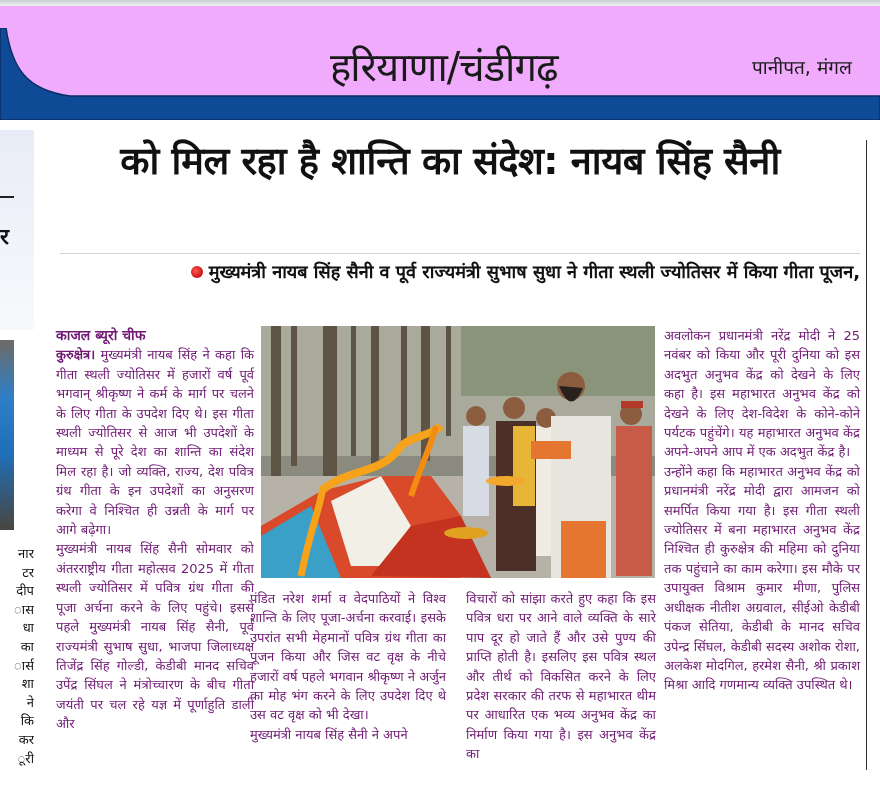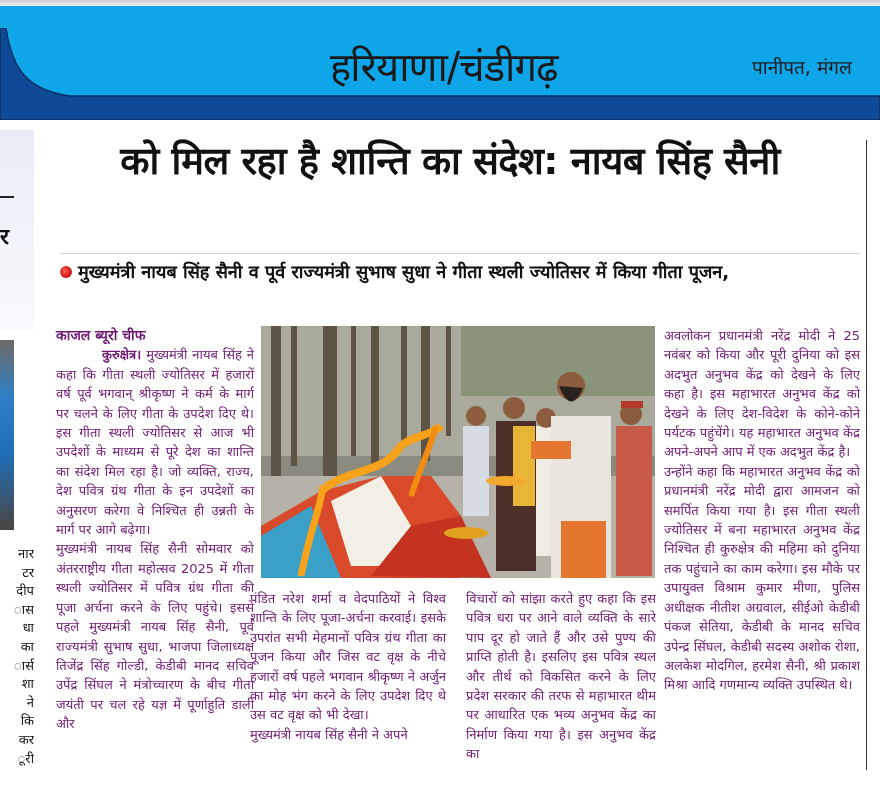--- a/index.html
+++ b/index.html
@@ -1,47 +1,47 @@
 <!DOCTYPE html>
 <html><head>
 <meta charset="utf-8">
 <style>
   * { box-sizing: border-box; margin: 0; padding: 0; }
   html, body { width: 880px; height: 791px; overflow: hidden; background: #ffffff; }
   body { position: relative; font-family: "DejaVu Sans", sans-serif; color: #111; }
 
   
-  .masthead { position: absolute; left: 0; top: 0; width: 880px; height: 120px; background: #0ea5e9; }
+  .masthead { position: absolute; left: 0; top: 0; width: 880px; height: 120px; background: #f0abfc; }
   .masthead .topline { position: absolute; left: 0; top: 0; width: 880px; height: 6px; background: linear-gradient(#c9ccd2, #eef0f3); }
   .masthead .blueband { position: absolute; left: 0; top: 28px; width: 880px; height: 92px; }
   .section-title { position: absolute; left: 330px; top: 42px; font-family: "DejaVu Sans", sans-serif; font-size: 40px; line-height: 50px; color: #1a1a1a; letter-spacing: -1px; font-weight: normal; }
   .dateline { position: absolute; left: 752px; top: 54px; font-size: 19px; line-height: 26px; color: #1a1a1a; white-space: nowrap; }
 
   
   .left-strip { position: absolute; left: 0; top: 130px; width: 34px; height: 661px; overflow: hidden; }
   .left-strip .fade { position: absolute; left: 0; top: 0; width: 34px; height: 200px; background: linear-gradient(180deg, #e8ecf7, #f8f9fc); }
   .left-strip .rule { position: absolute; left: 0; top: 66px; width: 14px; height: 2px; background: #222; }
   .left-strip .char { position: absolute; left: 0; top: 90px; font-size: 22px; font-weight: bold; }
   .left-strip .photo { position: absolute; left: 0; top: 210px; width: 14px; height: 190px; background: linear-gradient(180deg,#6e6a66,#2e7fc7 30%,#1f6fb8 60%,#4a4540); }
   .left-strip .lines { position: absolute; right: 0; top: 415px; width: 34px; font-size: 13px; line-height: 18.6px; text-align: right; white-space: nowrap; margin-left: 42px; }
 
   .col-sep { position: absolute; top: 140px; width: 1px; background: #333; }
 
   
   .headline { position: absolute; left: 40px; top: 135px; width: 820px; text-align: center; font-family: "DejaVu Sans", sans-serif; font-weight: bold; font-size: 38px; line-height: 52px; color: #111; letter-spacing: -0.5px; }
   .head-rule { position: absolute; left: 60px; top: 253px; width: 800px; height: 1px; background: #d9d2cc; }
 
-  .subhead { position: absolute; left: 60px; top: 258px; width: 800px; text-align: left; font-weight: bold; font-size: 18px; line-height: 27px; color: #111; }
+  .subhead { position: absolute; left: 60px; top: 258px; width: 800px; text-align: right; font-weight: bold; font-size: 18px; line-height: 27px; color: #111; }
   .bullet { display: inline-block; width: 12px; height: 12px; border-radius: 50%; background: radial-gradient(circle at 40% 40%, #ff5a4a, #c8121a 70%); margin-right: 6px; vertical-align: 0; }
 
   
   .col { position: absolute; font-size: 13px; line-height: 19.4px; text-align: justify; color: #701a75; }
   .col p { text-indent: 0; }
   .byline { font-weight: bold; font-size: 14px; }
-  .dateline-lead { font-weight: bold; margin-left: 46px; }
+  .dateline-lead { font-weight: bold; }
 
   .col1 { left: 56px; top: 326px; width: 198px; }
   .col2 { left: 250px; top: 589px; width: 196px; }
   .col3 { left: 466px; top: 589px; width: 190px; }
   .col4 { left: 664px; top: 326px; width: 196px; }
 
   
   .photo { position: absolute; left: 261px; top: 326px; width: 394px; height: 252px; overflow: hidden; background: #6b6a60; }
   .photo svg { display: block; }
 </style>

